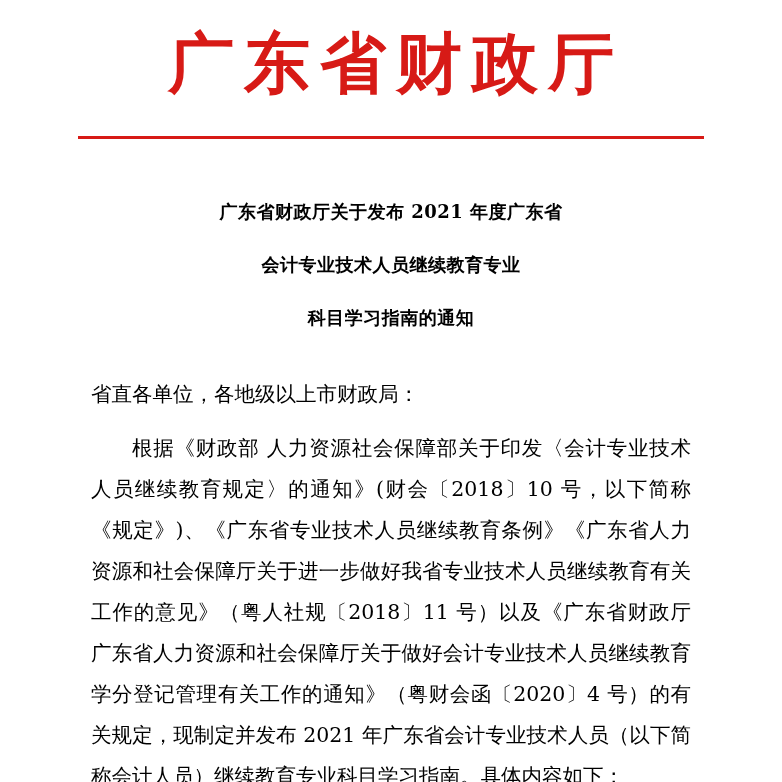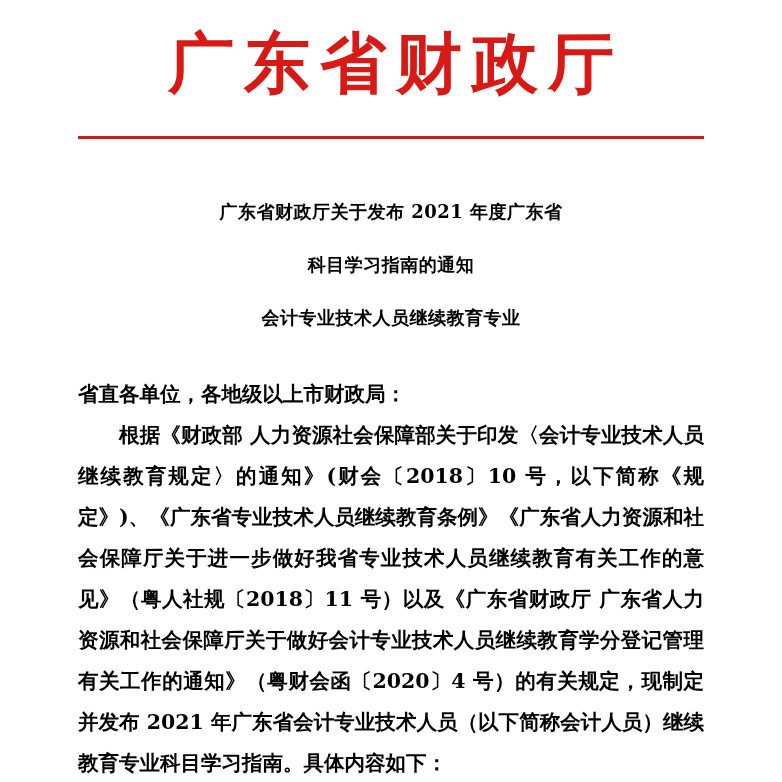--- a/index.html
+++ b/index.html
@@ -55,44 +55,43 @@
   }
   .body-text {
     margin-top: 30px;
     font-size: 20.5px;
     line-height: 41px;
     color: #000000;
     text-align: justify;
     text-justify: inter-ideograph;
   }
   .body-text p {
-    margin: 0;
-    font-weight: bold;
+    margin: 13px;
   }
   .body-text p.indent {
     text-indent: 2em;
   }
   .body-text p.salutation {
     text-indent: 0;
   }
 </style>
 </head>
 <body>
 
 <div class="page">
 
   <div class="letterhead">
     <div class="letterhead-title">广东省财政厅</div>
     <div class="letterhead-rule"></div>
   </div>
 
   <div class="doc-title">
     <span class="line">广东省财政厅关于发布 2021 年度广东省</span>
+    <span class="line">会计专业技术人员继续教育专业</span>
     <span class="line">科目学习指南的通知</span>
-    <span class="line">会计专业技术人员继续教育专业</span>
   </div>
 
   <div class="body-text">
     <p class="salutation">省直各单位，各地级以上市财政局：</p>
     <p class="indent">根据《财政部 人力资源社会保障部关于印发〈会计专业技术人员继续教育规定〉的通知》(财会〔2018〕10 号，以下简称《规定》)、《广东省专业技术人员继续教育条例》《广东省人力资源和社会保障厅关于进一步做好我省专业技术人员继续教育有关工作的意见》（粤人社规〔2018〕11 号）以及《广东省财政厅 广东省人力资源和社会保障厅关于做好会计专业技术人员继续教育学分登记管理有关工作的通知》（粤财会函〔2020〕4 号）的有关规定，现制定并发布 2021 年广东省会计专业技术人员（以下简称会计人员）继续教育专业科目学习指南。具体内容如下：</p>
   </div>
 
 </div>
 
 </body></html>

